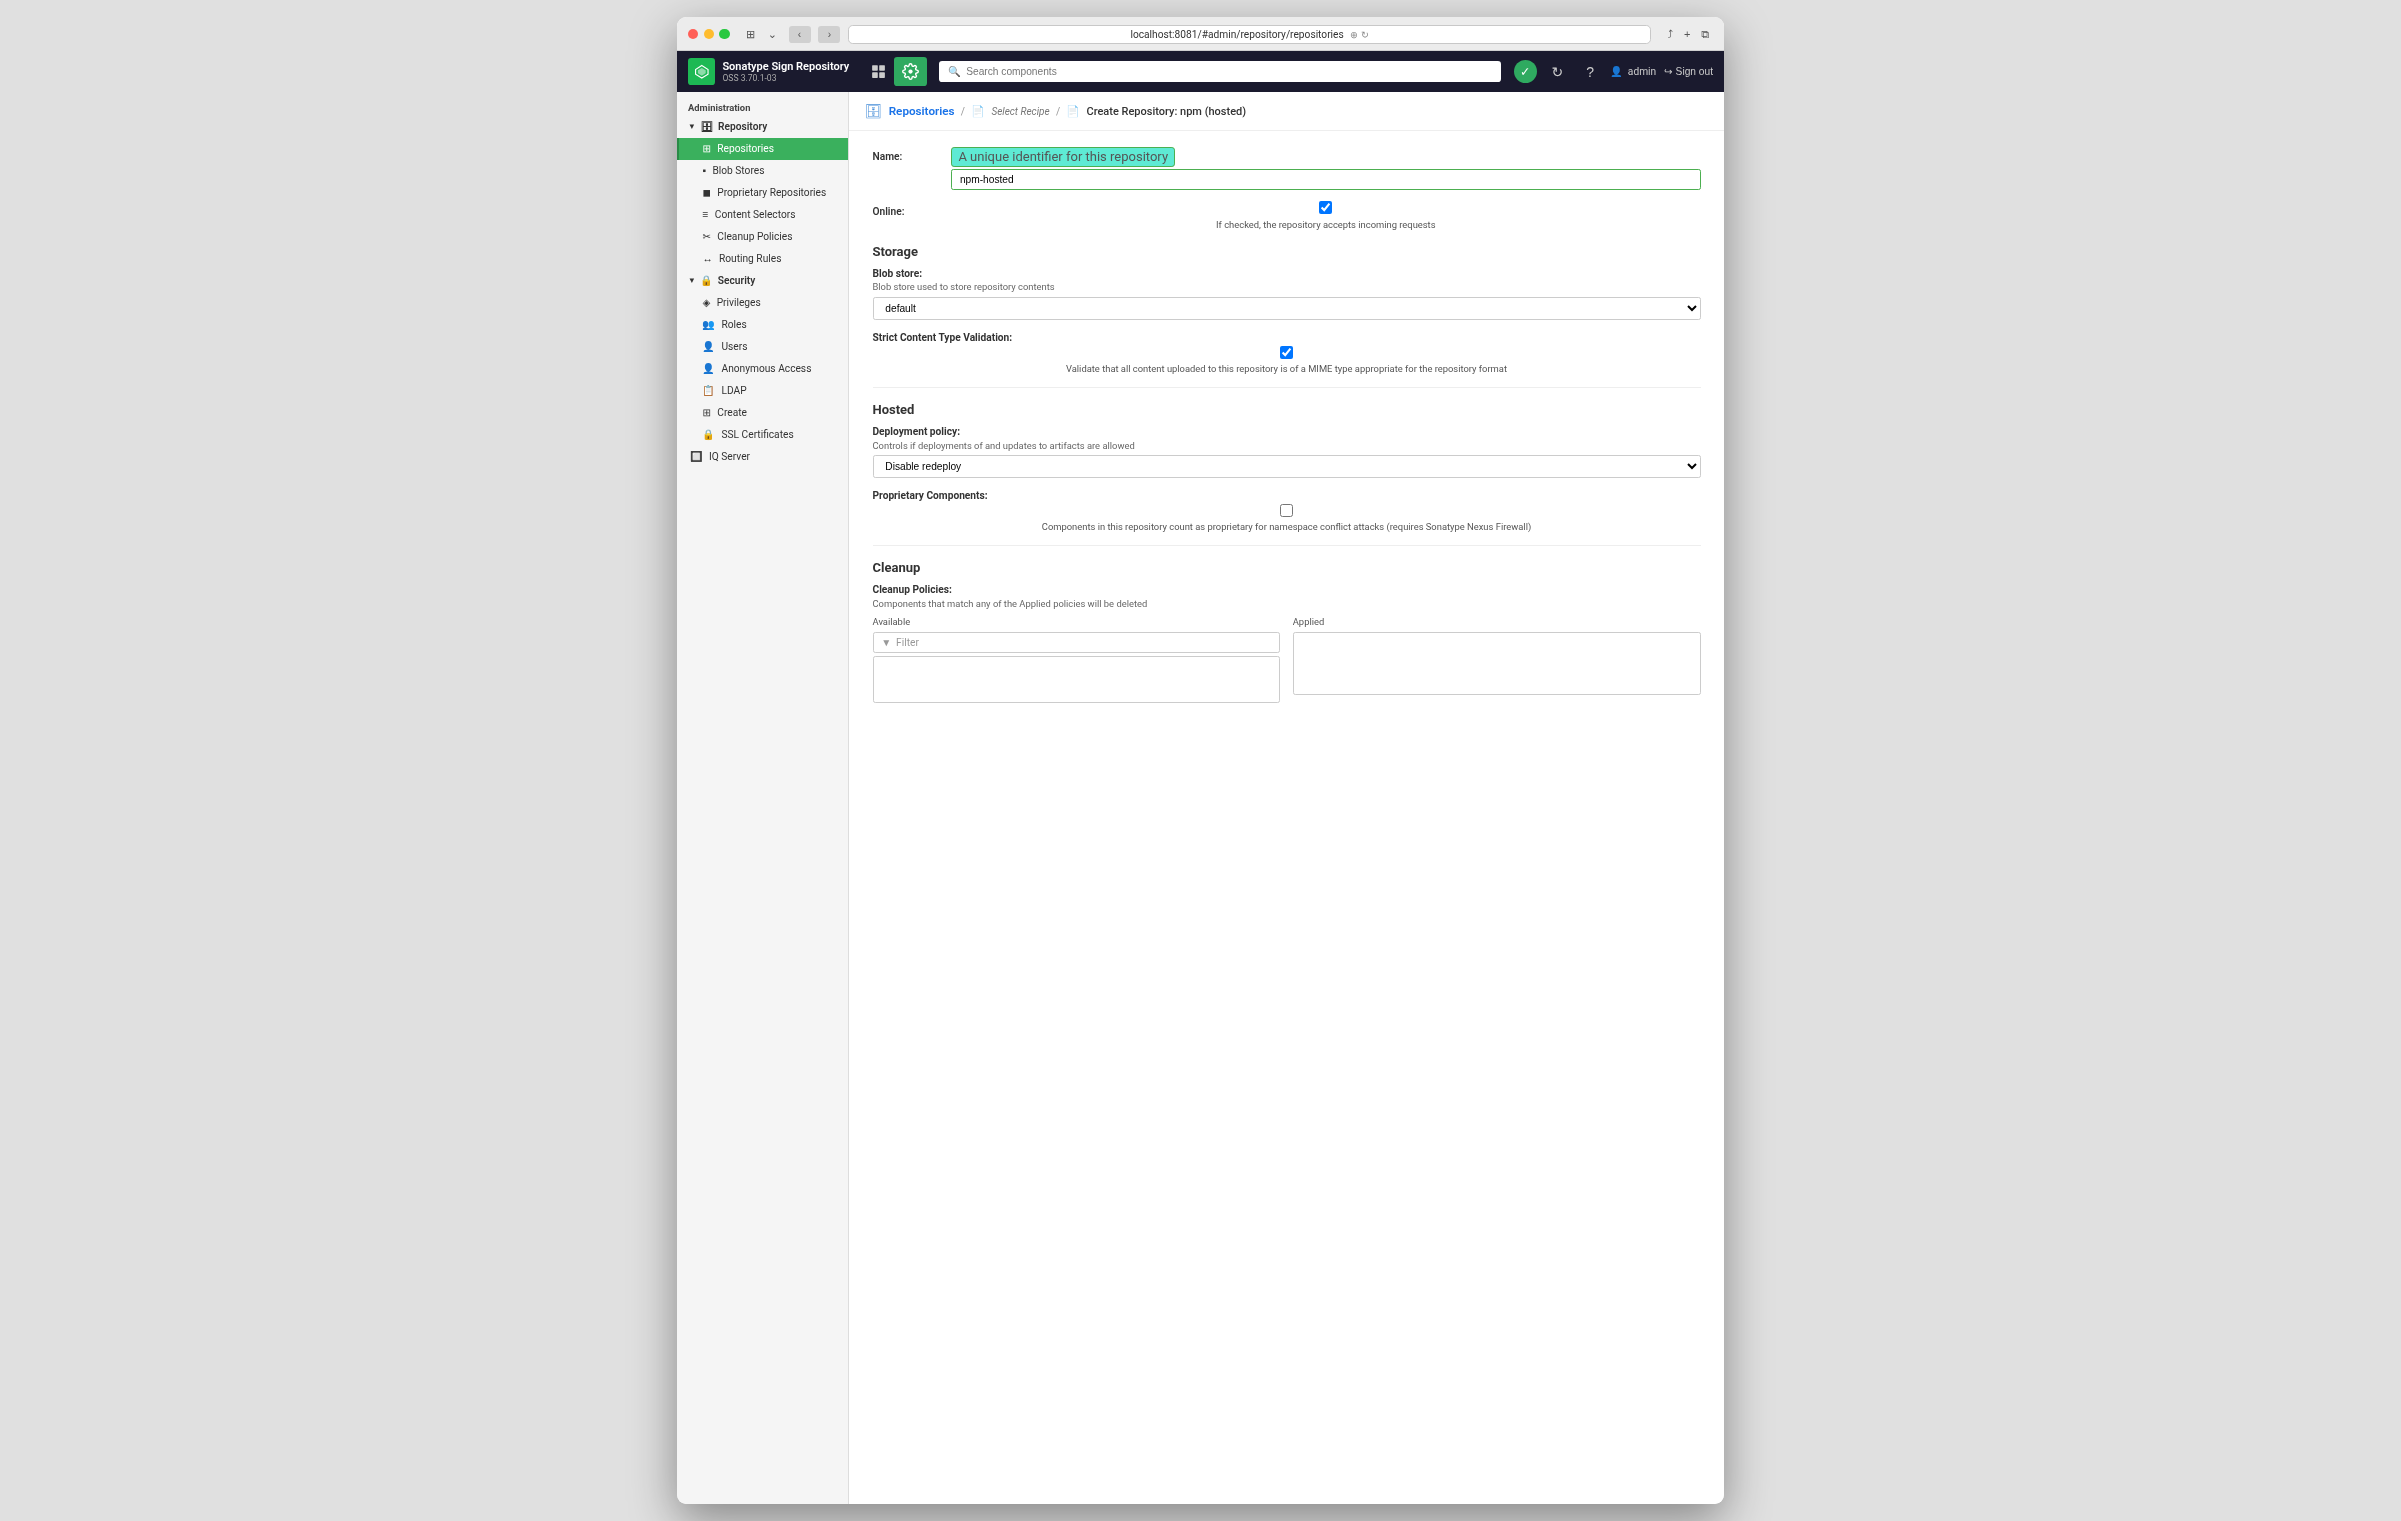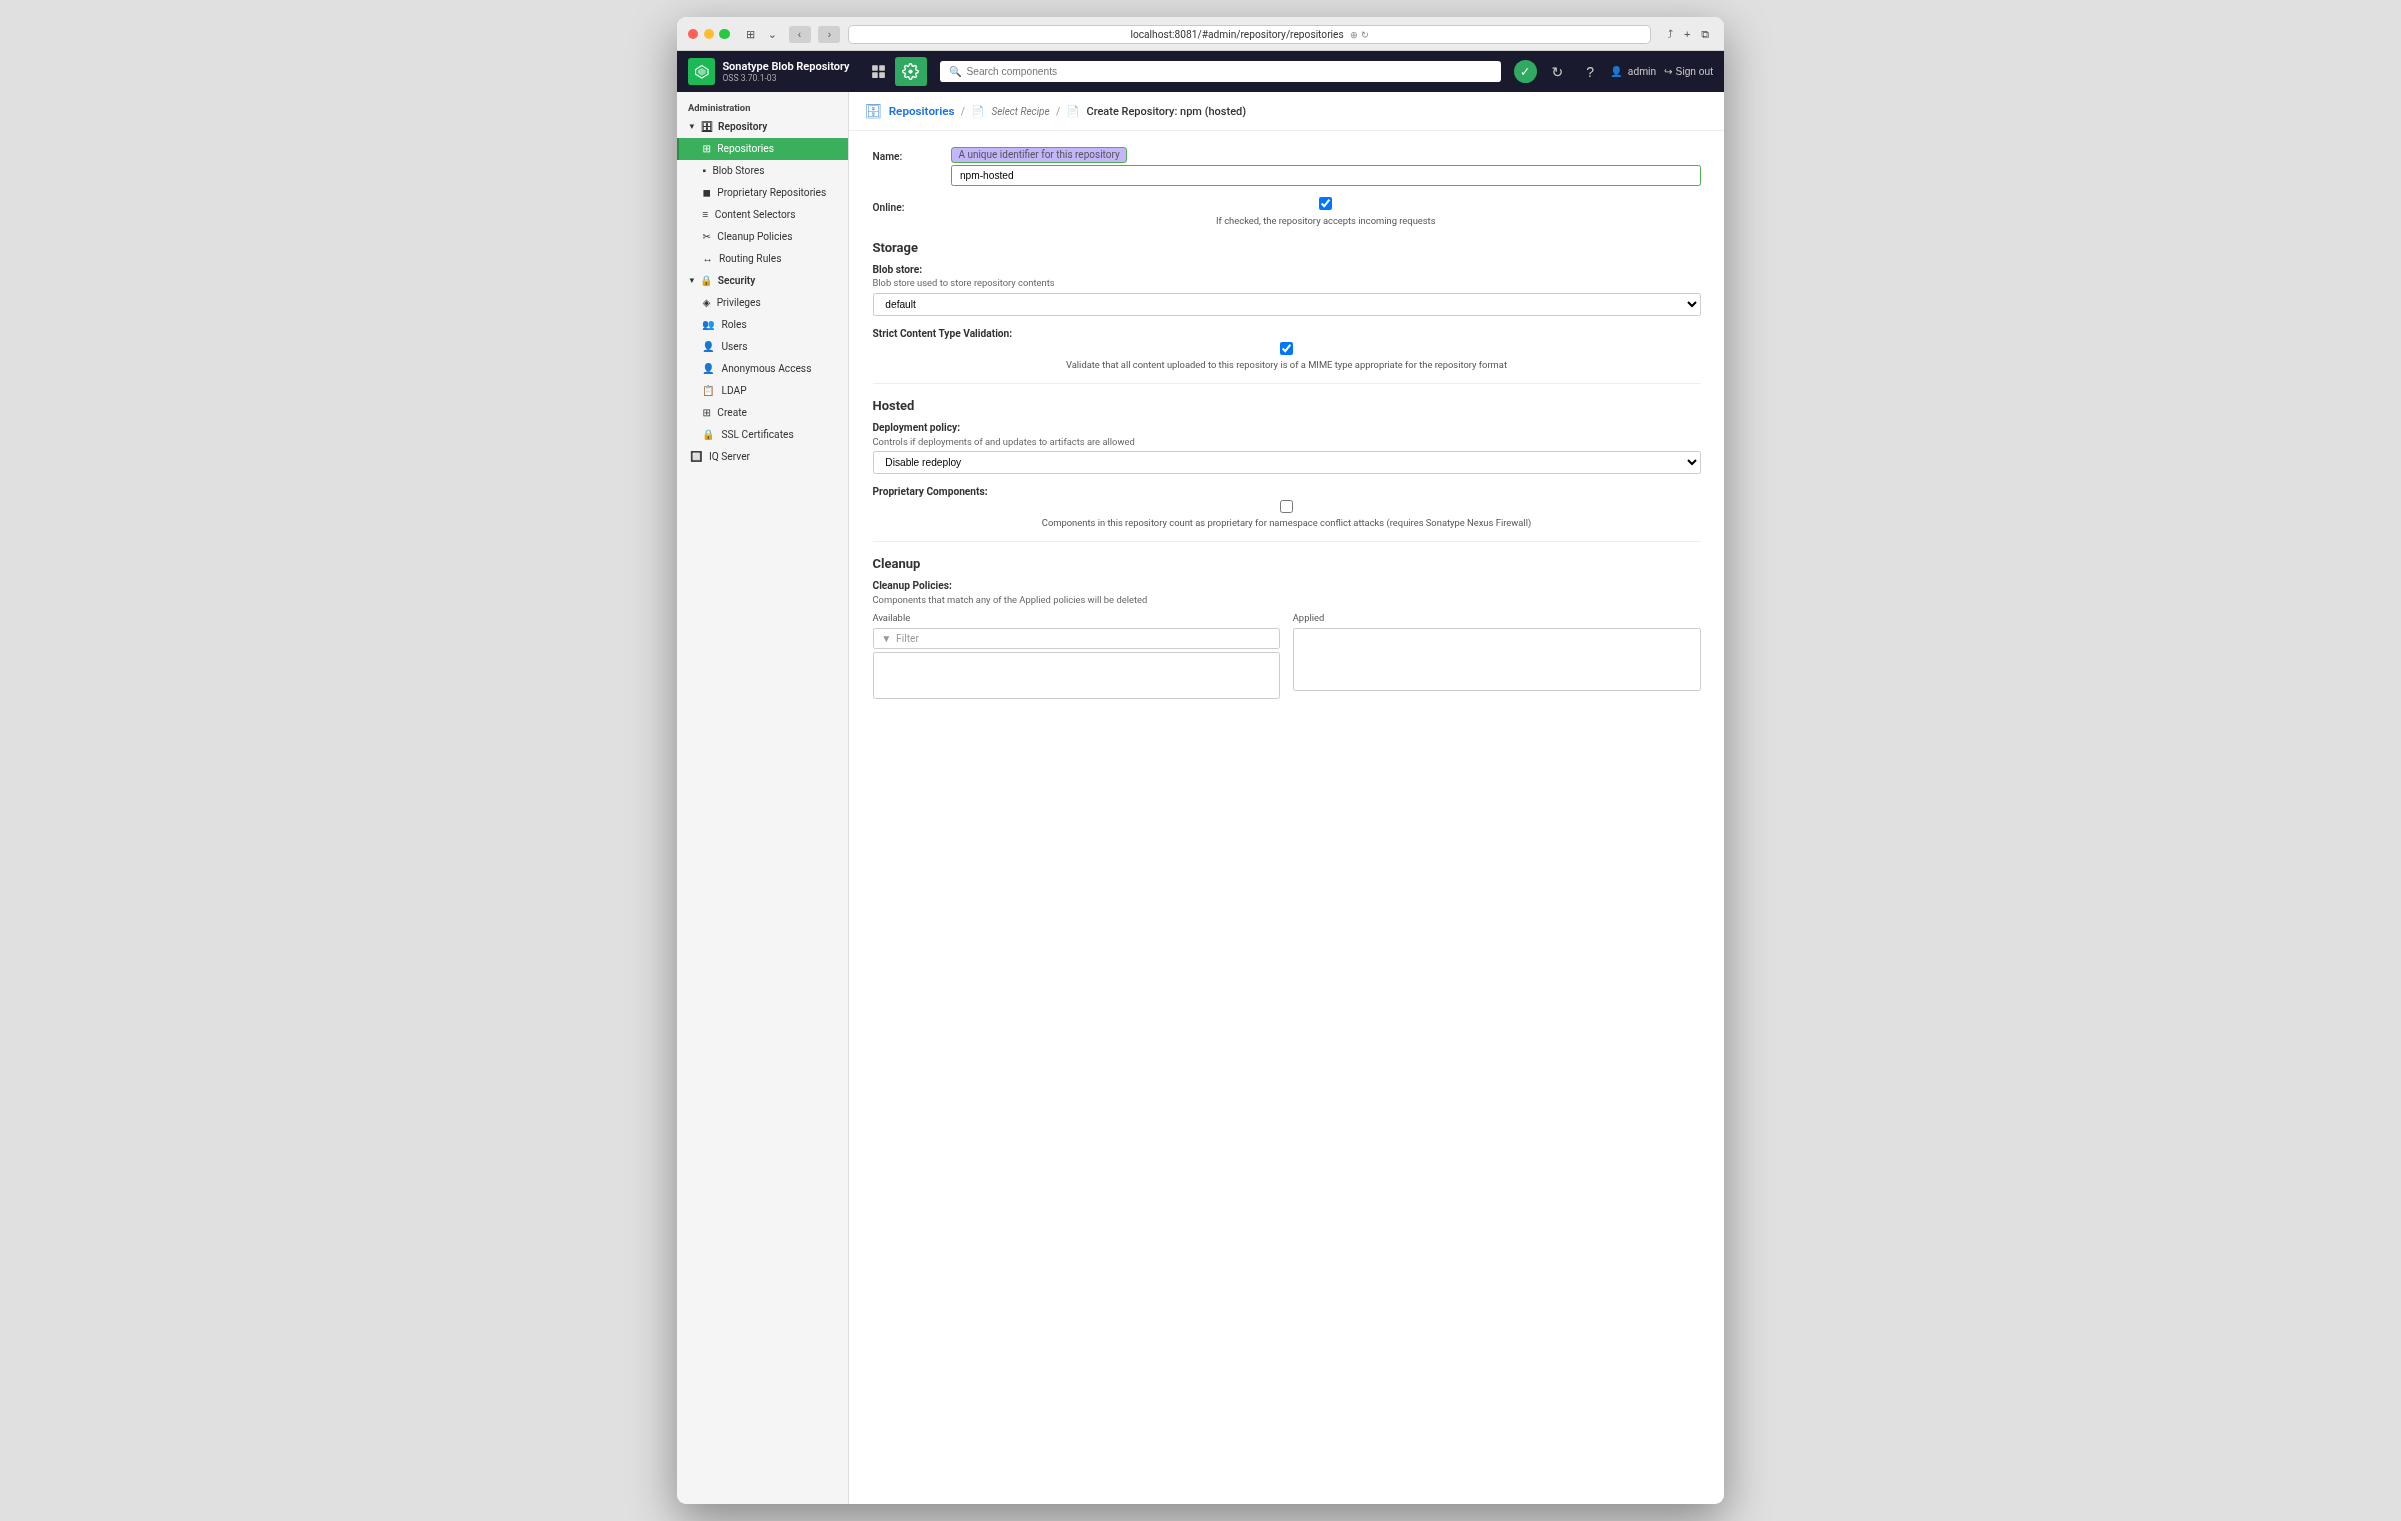--- a/index.html
+++ b/index.html
@@ -176,25 +176,25 @@
       display: flex; align-items: flex-start; gap: 15.6px;
       margin-bottom: 11px;
     }
     .form-label {
       width: 63px; min-width: 63px;
       font-size: 10.2px; font-weight: 600; color: #333;
       padding-top: 4.7px;
     }
     .form-field { flex: 1; }
     .form-tooltip {
-      background: #c4b5fd;
+      background: #5eead4;
       border: 1.6px solid #4caf50;
       border-radius: 3.1px;
       padding: 1.6px 6.3px;
-      font-size: 10px; color: #555;
+      font-size: 13px; color: #555;
       margin-bottom: 2.3px;
       display: inline-block;
     }
     .form-input {
       width: 100%; border: 0.8px solid #ccc; border-radius: 2.3px;
       padding: 3.9px 7.8px; font-size: 10.2px;
       outline: none;
     }
     .form-checkbox-row {
       display: flex; align-items: center; gap: 4.7px;
@@ -279,21 +279,21 @@
 
   <div class="app-header">
     <div class="app-logo">
       <div class="logo-icon">
         <svg width="15.6" height="15.6" viewBox="0 0 20 20" fill="white">
           <polygon points="10,2 18,7 18,13 10,18 2,13 2,7" fill="none" stroke="white" stroke-width="1.5"></polygon>
           <polygon points="10,5 15,8 15,12 10,15 5,12 5,8" fill="white" opacity="0.5"></polygon>
         </svg>
       </div>
       <div class="logo-text">
-        <div class="logo-title">Sonatype Blob Repository</div>
+        <div class="logo-title">Sonatype Sign Repository</div>
         <div class="logo-subtitle">OSS 3.70.1-03</div>
       </div>
     </div>
     <button class="header-nav-btn" title="Browse">
       <svg width="17" height="17" viewBox="0 0 24 24" fill="currentColor">
         <rect x="3" y="3" width="8" height="8" rx="1"></rect>
         <rect x="13" y="3" width="8" height="8" rx="1"></rect>
         <rect x="3" y="13" width="8" height="8" rx="1"></rect>
         <rect x="13" y="13" width="8" height="8" rx="1"></rect>
       </svg>

